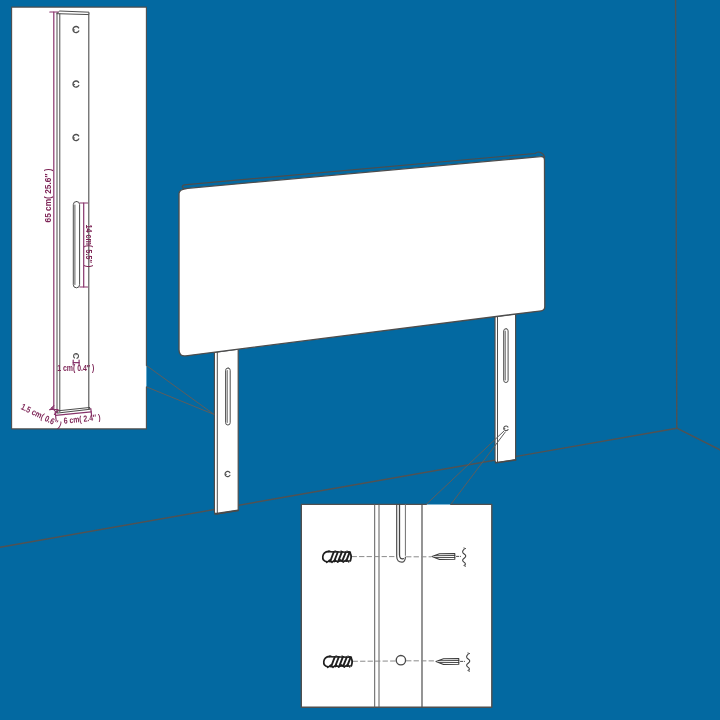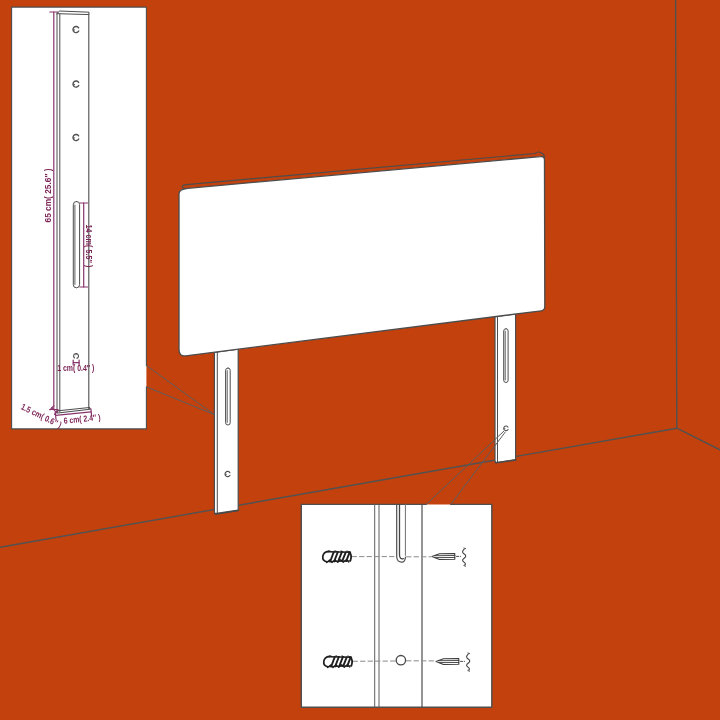--- a/index.html
+++ b/index.html
@@ -1,16 +1,16 @@
 <!DOCTYPE html>
 <html><head>
 <meta charset="utf-8">
 <style>
   html,body{margin:0;padding:0;background:#ffffff;}
-  .wrap{width:720px;height:720px;position:relative;overflow:hidden;background:#c2410c;}
+  .wrap{width:720px;height:720px;position:relative;overflow:hidden;background:#0369a1;}
   svg{position:absolute;left:0;top:0;}
   text{font-family:"Liberation Sans",sans-serif;font-weight:bold;fill:#7d2456;}
 </style>
 </head>
 <body>
 <div class="wrap">
 <svg width="720" height="720" viewBox="0 0 720 720" fill="none" stroke-linecap="round" stroke-linejoin="round">
 <defs>
   <g id="holeC">
     <path d="M 2.5 -1.5 A 2.9 2.9 0 1 0 2.6 1.4" stroke="#4f4f4f" stroke-width="1.3" fill="none"></path>

